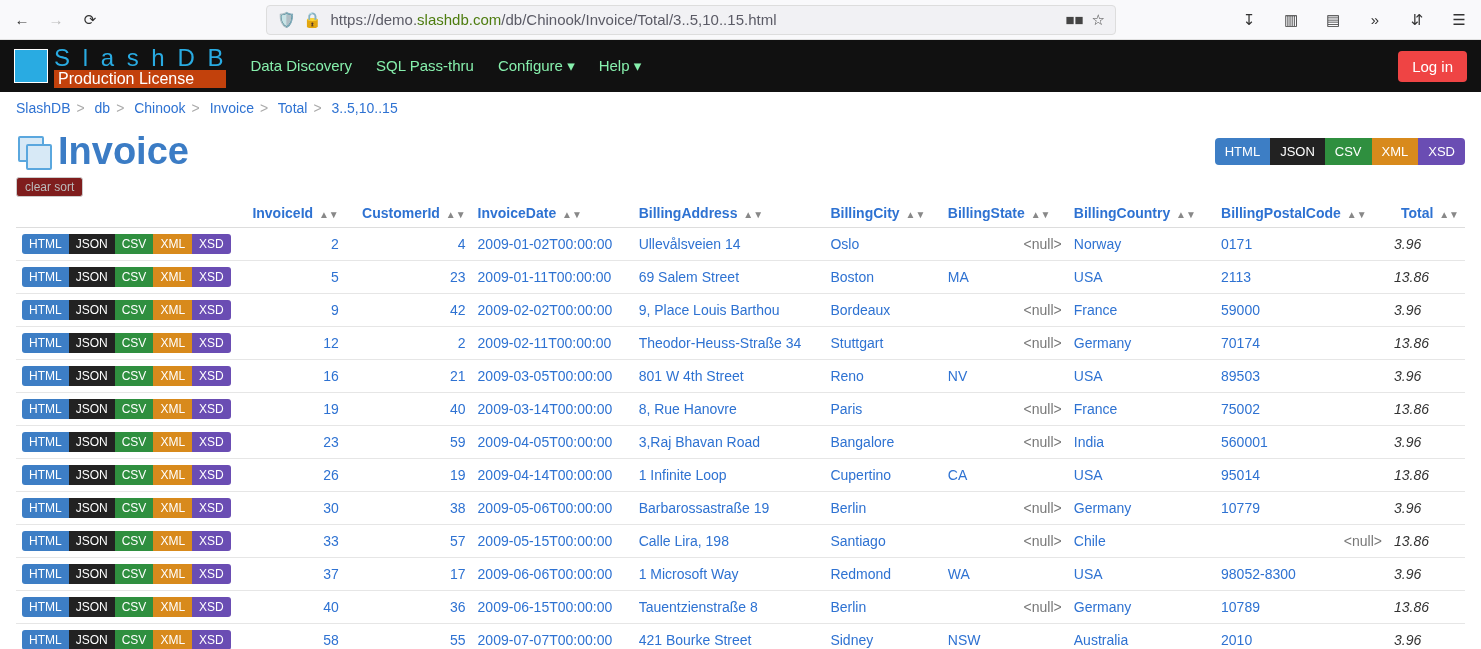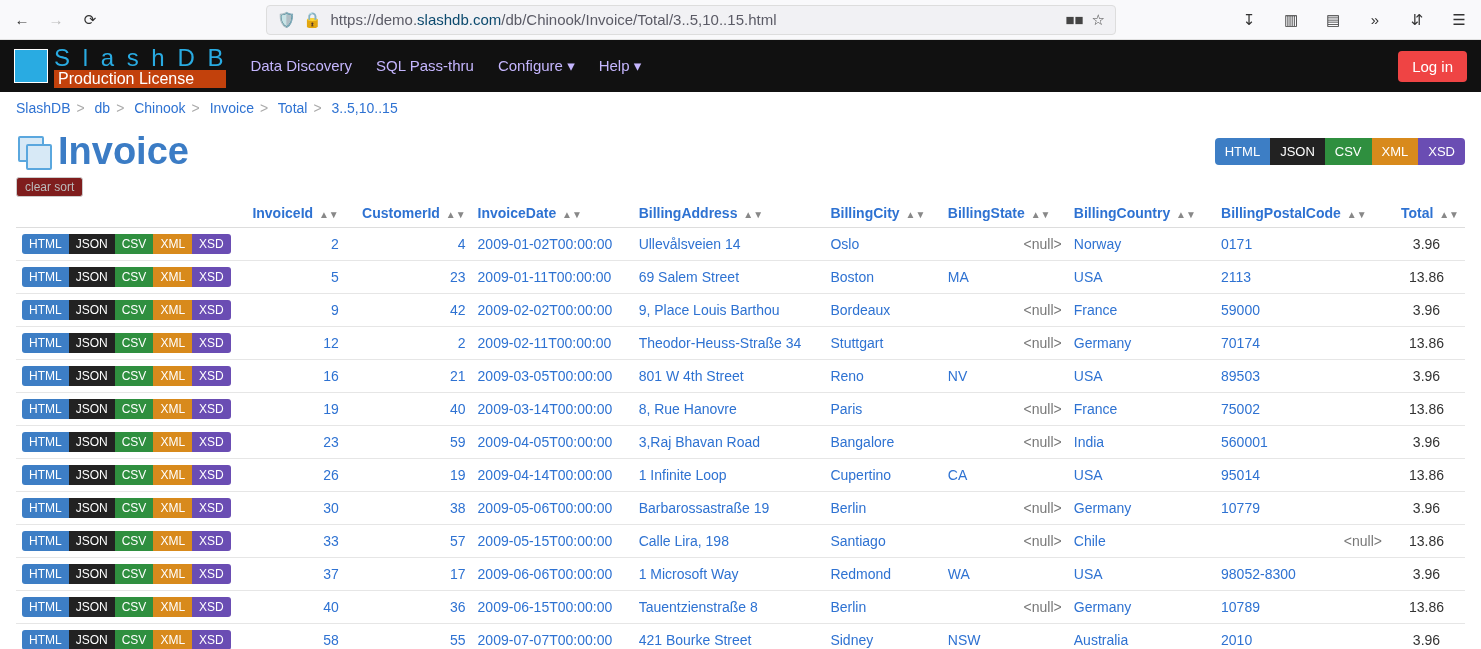--- a/index.html
+++ b/index.html
@@ -5,33 +5,33 @@
   * { box-sizing: border-box; }
   body { margin:0; font-family:"Helvetica Neue",Helvetica,Arial,sans-serif; font-size:14px; color:#333; background:#fff; }
   a { text-decoration:none; cursor:pointer; }
 
   
   .browser-bar { height:40px; background:#f9f9fb; border-bottom:1px solid #e0e0e0; display:flex; align-items:center; padding:0 8px; gap:6px; font-size:15px; color:#555; }
   .browser-bar .ico { width:28px; height:28px; display:inline-flex; align-items:center; justify-content:center; border-radius:4px; cursor:pointer; color:#333; }
   .browser-bar .spacer-sm { width:150px; }
   .url-box { flex:0 0 850px; height:30px; background:#f1f1f4; border:1px solid #ddd; border-radius:4px; display:flex; align-items:center; padding:0 10px; gap:8px; color:#5b5b66; font-size:15px; }
   .url-box .url { white-space:nowrap; overflow:hidden; }
-  .url-box .url .dom { color:#0c4a6e; }
+  .url-box .url .dom { color:#4d7c0f; }
   .url-box .trail-ico { margin-left:auto; display:flex; gap:8px; color:#444; }
   .after-url { margin-left:auto; display:flex; align-items:center; gap:14px; color:#333; }
 
   
   .navbar { background:#111; height:52px; display:flex; align-items:center; padding:16px 14px; }
   .logo { display:flex; align-items:center; gap:6px; }
   .logo-mark { width:34px; height:34px; background:#29abe2; border:1px solid #fff; display:inline-block; }
   .logo-text { color:#29abe2; font-size:24px; letter-spacing:3px; font-weight:300; }
   .logo-sub { display:block; background:#c2410c; color:#fff; font-size:16px; padding:0 4px; margin-top:-2px; }
   .logo-col { display:flex; flex-direction:column; }
   .nav-links { display:flex; gap:24px; margin-left:24px; }
-  .nav-links a { color:#c4b5fd; font-size:15px; }
+  .nav-links a { color:#86efac; font-size:15px; }
   .login-btn { margin-left:auto; background:#ef4444; color:#fff; border:none; border-radius:4px; font-size:15px; padding:7px 14px; cursor:pointer; }
 
   
   .breadcrumb { padding:8px 16px; font-size:14px; color:#777; }
   .breadcrumb a { color:#2e72d2; }
   .breadcrumb .sep { margin:0 6px; color:#aaa; }
 
   
   .page-head { display:flex; align-items:center; padding:6px 16px 0; }
   .page-title-wrap { display:flex; align-items:center; gap:6px; }
@@ -46,21 +46,21 @@
 
   
   .table-wrap { padding:0 16px 16px; }
   .clear-sort { border:1px solid #ccc; background:#7f1d1d; color:#bbb; font-size:12px; padding:2px 8px; border-radius:3px; cursor:default; margin:4px 0 2px; }
   table { border-collapse:collapse; width:100%; font-size:14px; }
   th { text-align:left; padding:6px 6px; color:#2e72d2; border-bottom:1px solid #ddd; white-space:nowrap; vertical-align:bottom; }
   th .sort { font-size:10px; margin-left:2px; color:#888; }
   th.num, td.num { text-align:right; }
   td { padding:6px 6px; border-bottom:1px solid #e6e6e6; color:#2e72d2; white-space:nowrap; vertical-align:middle; }
   td.null { color:#777; text-align:right; }
-  td.total { color:#333; text-align:center; }
+  td.total { color:#333; text-align:left;font-style:italic; }
   .row-fmts { display:inline-flex; border-radius:3px; overflow:hidden; font-size:12px; }
   .row-fmts span { color:#fff; padding:3px 7px; }
   .rf-html{background:#3d7ec5}.rf-json{background:#222}.rf-csv{background:#2f8f3f}.rf-xml{background:#d88a1c}.rf-xsd{background:#6a4db3}
   .col-fmts { width:200px; }
 </style>
 </head>
 <body>
 
 <div class="browser-bar">
   <span class="ico">←</span>

